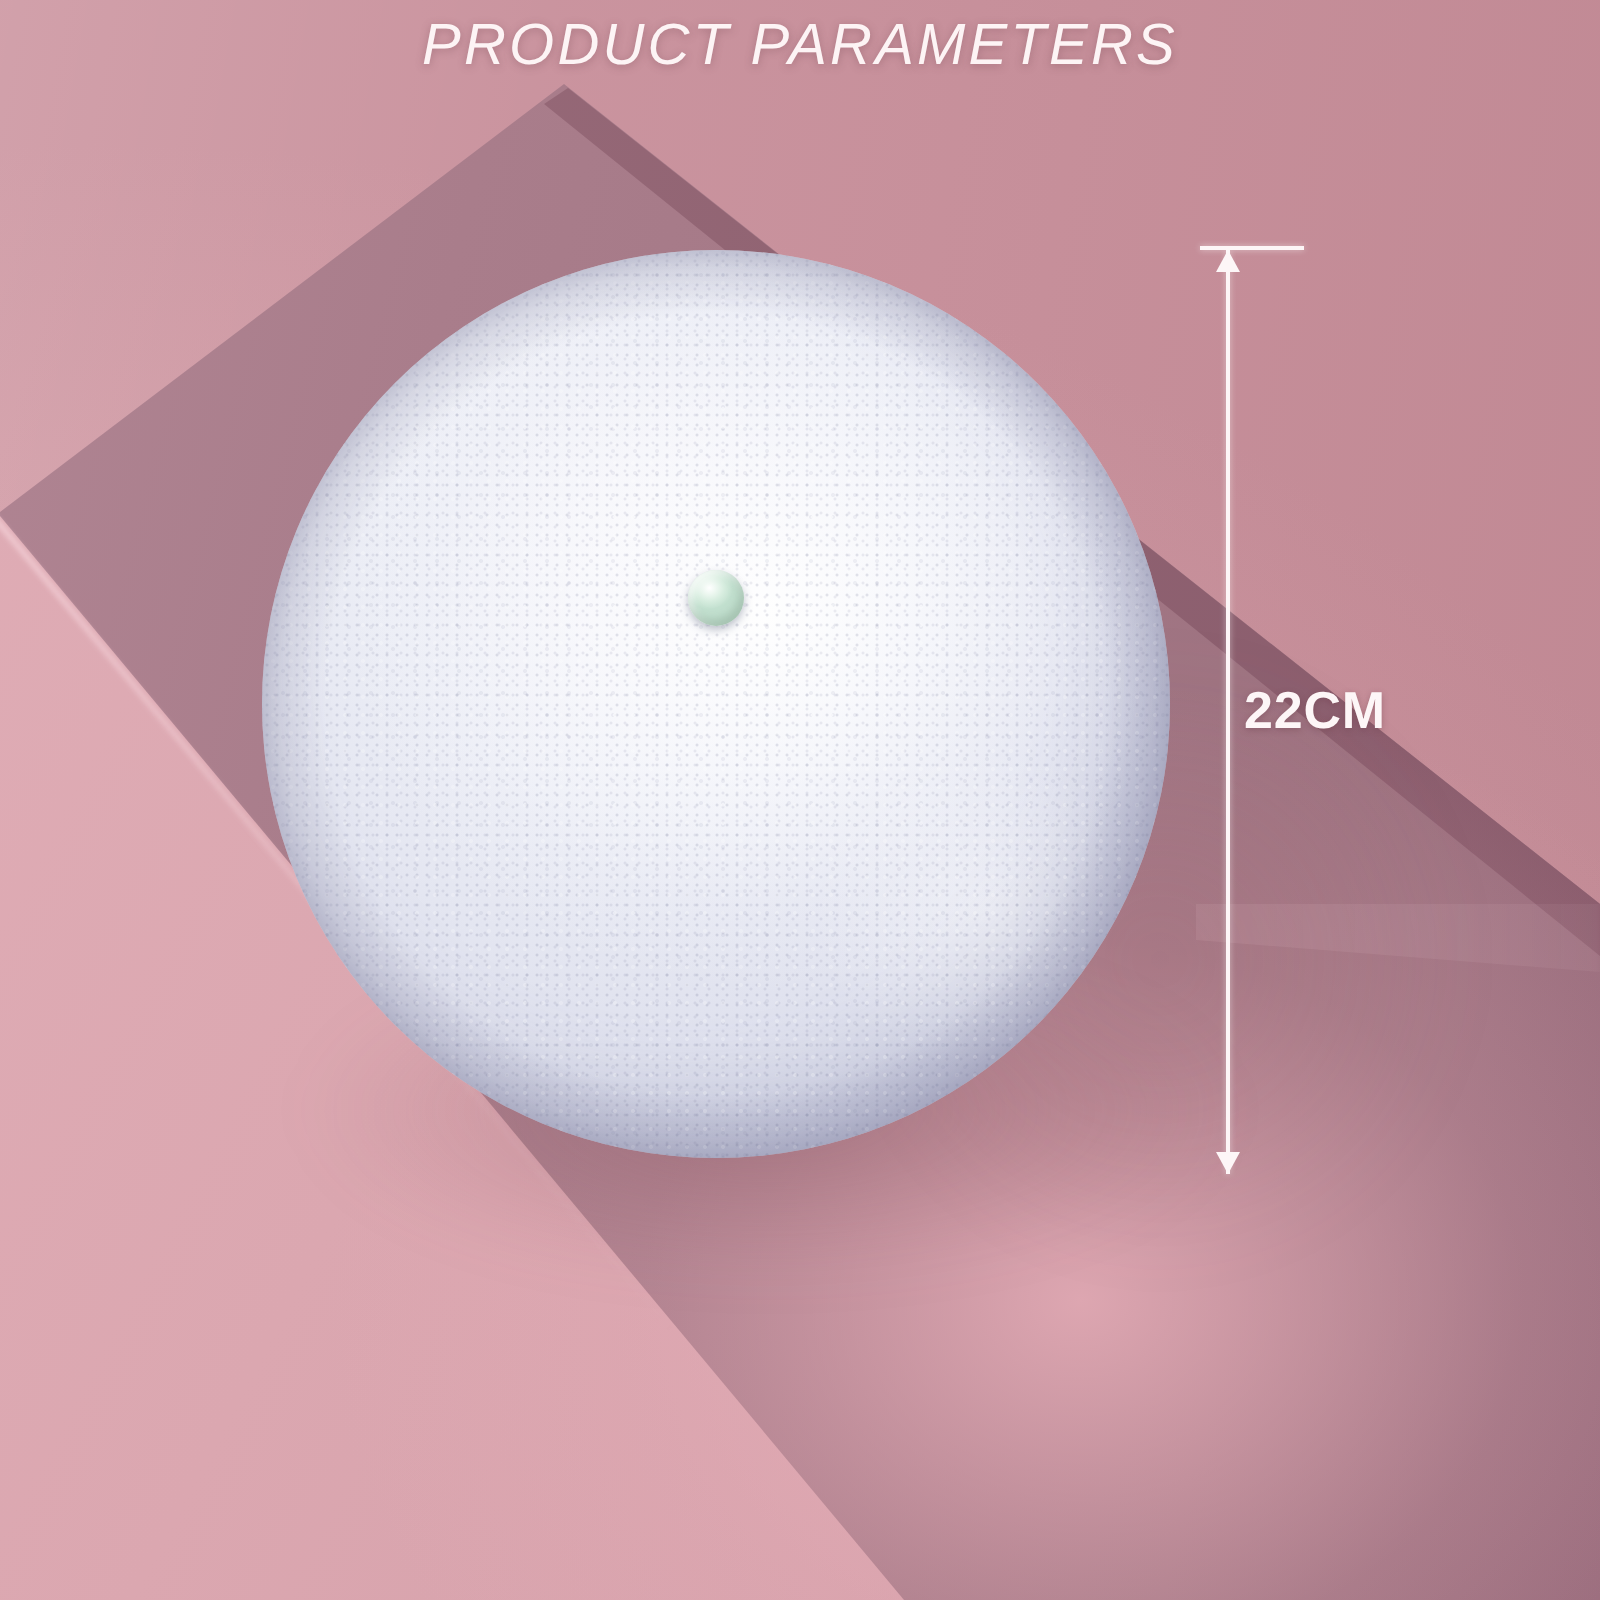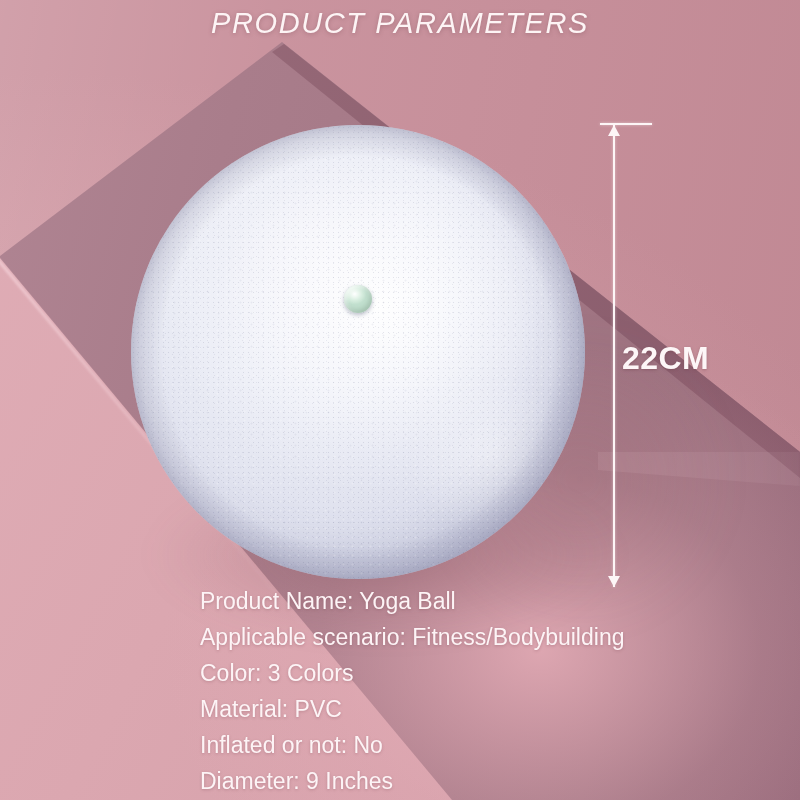--- a/index.html
+++ b/index.html
@@ -265,21 +265,21 @@
     width: 0;
     height: 0;
     border-left: 6px solid transparent;
     border-right: 6px solid transparent;
     border-top: 11px solid #fdf6f7;
   }
   .dim-label {
     position: absolute;
     left: 22px;
     top: 222px;
-    font-size: 32px;
+    font-size: 26px;
     font-weight: 700;
     letter-spacing: 0.4px;
     color: #fdf6f7;
     text-shadow: 0 1px 3px rgba(110,62,74,0.40);
     white-space: nowrap;
   }
 
   
 
   .specs {
@@ -326,22 +326,14 @@
   <div class="title">PRODUCT PARAMETERS</div>
 
   <div class="dim">
     <div class="dim-cap"></div>
     <div class="dim-line"></div>
     <div class="dim-arrow-top"></div>
     <div class="dim-arrow-bottom"></div>
     <div class="dim-label">22CM</div>
   </div>
 
-  <div class="specs">
-    <div class="spec-line">Product Name: Yoga Ball</div>
-    <div class="spec-line">Applicable scenario: Fitness/Bodybuilding</div>
-    <div class="spec-line">Color: 3 Colors</div>
-    <div class="spec-line">Material: PVC</div>
-    <div class="spec-line">Inflated or not: No</div>
-    <div class="spec-line">Diameter: 9 Inches</div>
-  </div>
 
 </div>
 
 </body></html>

